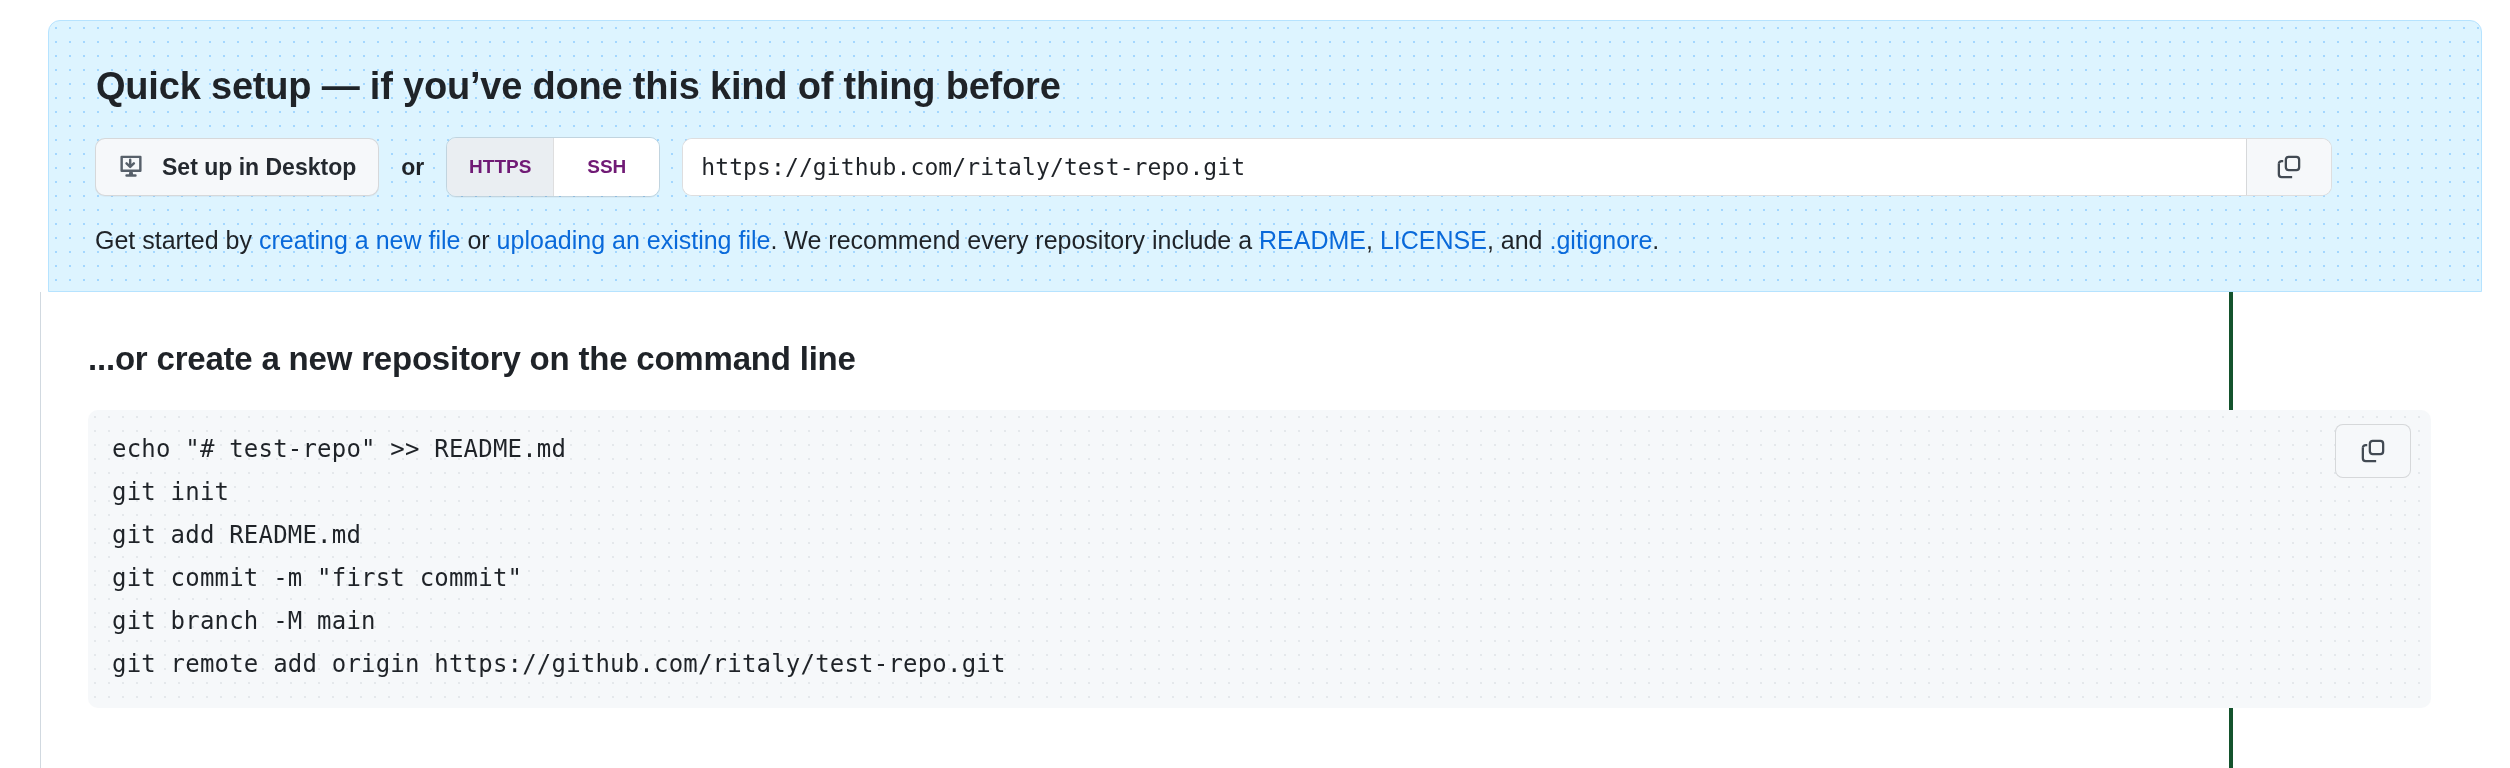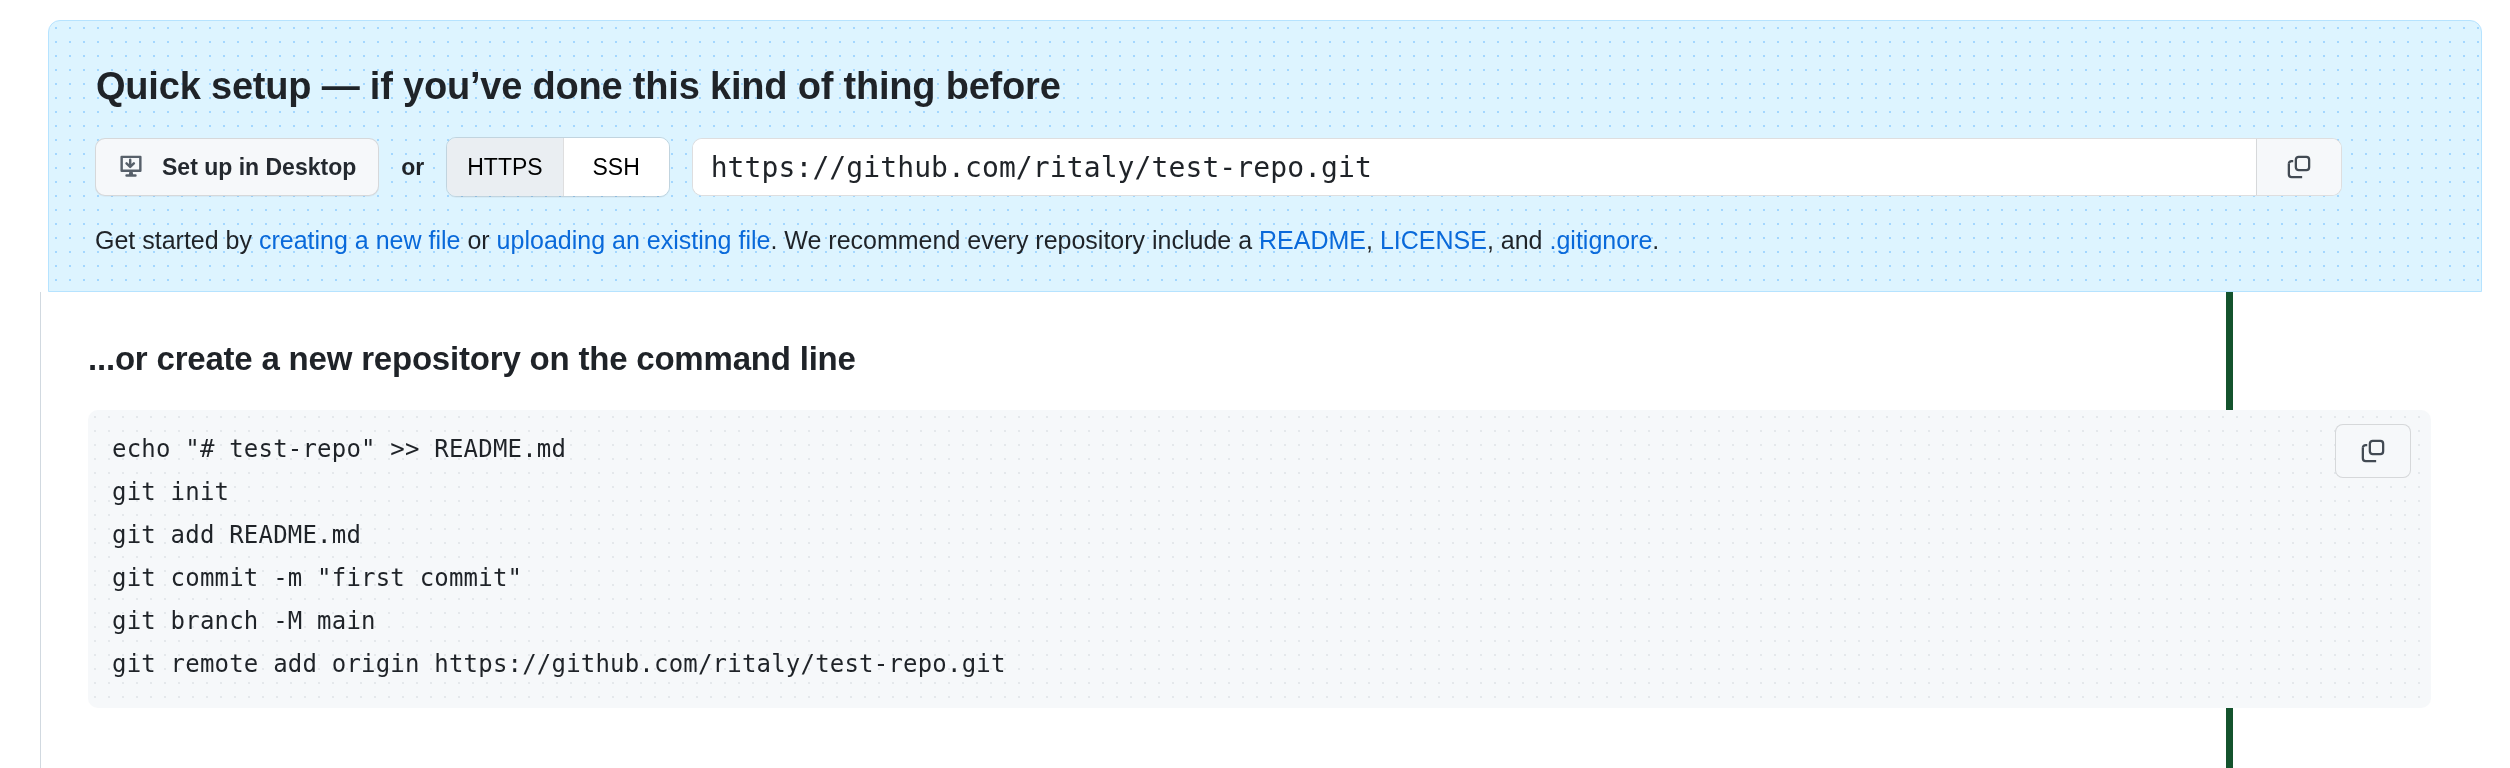--- a/index.html
+++ b/index.html
@@ -87,23 +87,23 @@
     border-radius: 10px;
     overflow: hidden;
     box-shadow: 0 1px 0 rgba(31,35,40,0.04);
   }
   .proto-btn {
     display: flex;
     align-items: center;
     justify-content: center;
     min-width: 106px;
     padding: 0 20px;
-    font-size: 23px;
-    font-weight: 400;
-    color: #000000;
+    font-size: 19px;
+    font-weight: 700;
+    color: #701a75;
     background: #ffffff;
     cursor: pointer;
     box-sizing: border-box;
   }
   .proto-btn.selected {
     background: #eaeef2;
   }
   .proto-btn + .proto-btn {
     border-left: 1px solid rgba(31,35,40,0.15);
   }
@@ -118,21 +118,21 @@
     background: #ffffff;
     width: 1650px;
     box-sizing: border-box;
   }
   .url-field {
     flex: 1 1 auto;
     display: flex;
     align-items: center;
     padding: 0 18px;
     font-family: "DejaVu Sans Mono", monospace;
-    font-size: 28px;
+    font-size: 23px;
     color: #1f2328;
     background: #ffffff;
     border: 0;
     outline: none;
     letter-spacing: 0.1px;
     white-space: nowrap;
     overflow: hidden;
   }
   .url-copy {
     flex: 0 0 auto;
@@ -164,21 +164,21 @@
   
   .cmdline-section {
     position: absolute;
     left: 40px;
     top: 292px;
     width: 2193px;
     height: 476px;
     box-sizing: border-box;
     background: #ffffff;
     border-left: 1px solid #d1d9e0;
-    border-right: 7px solid #14532d;
+    border-right: 4px solid #14532d;
   }
 
   .cmd-title {
     position: absolute;
     left: 47px;
     top: 48px;
     font-size: 33px;
     font-weight: bold;
     color: #1f2328;
     letter-spacing: -0.2px;

